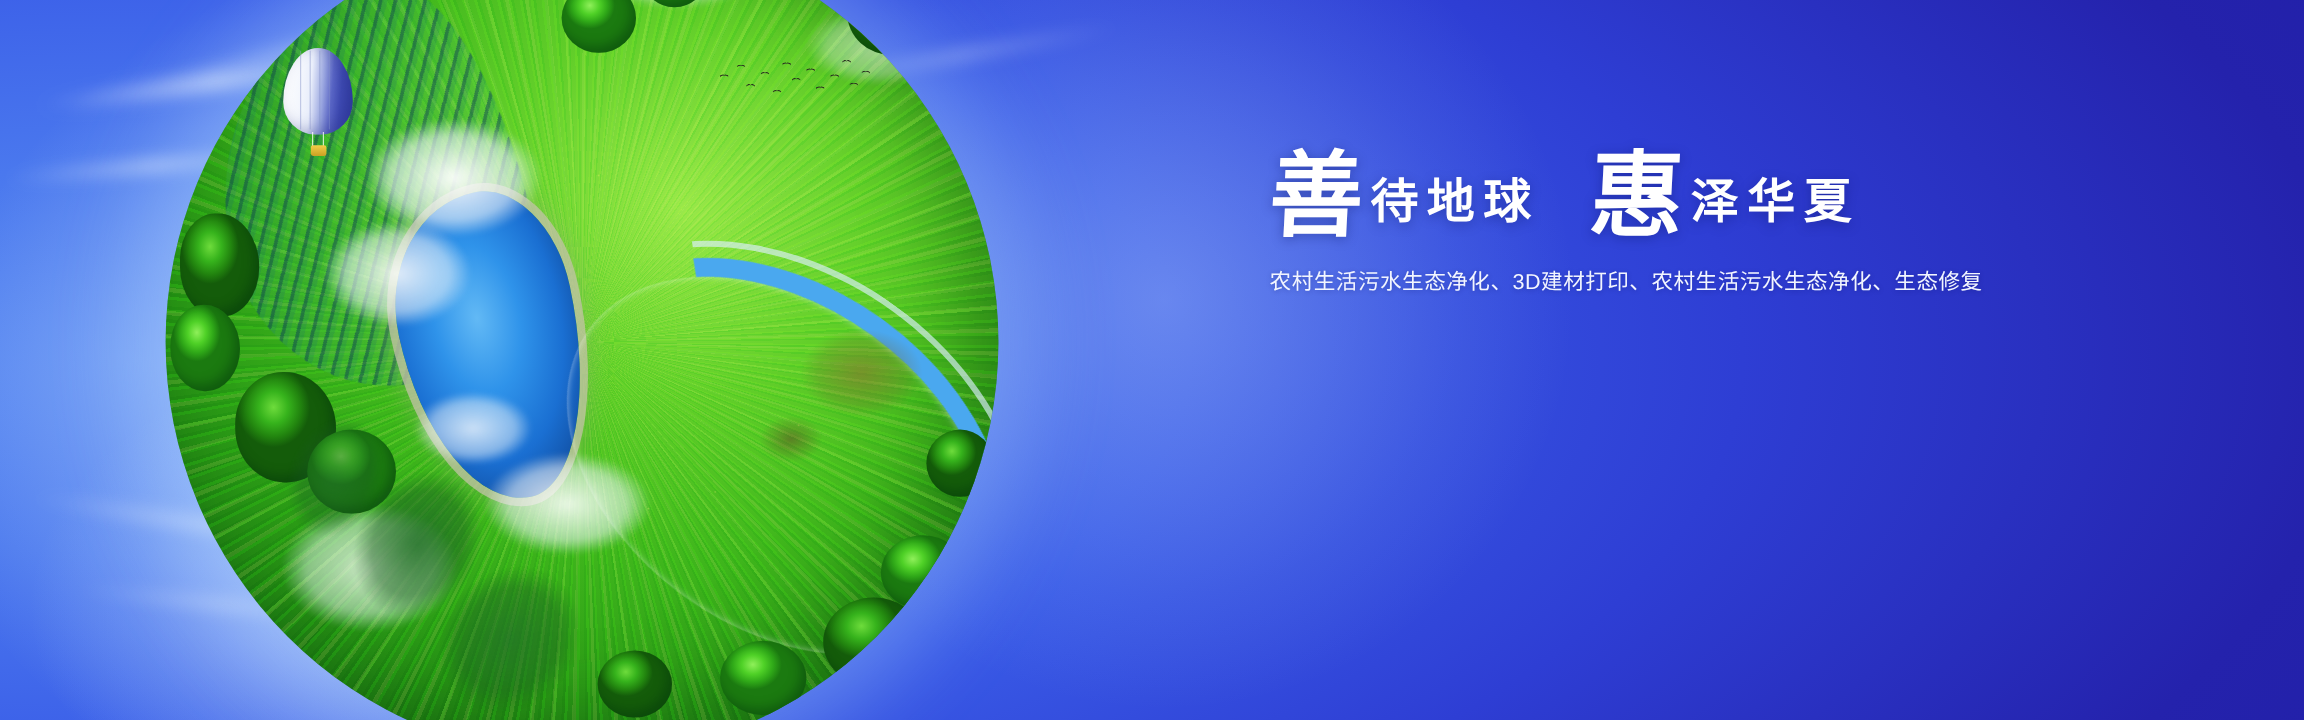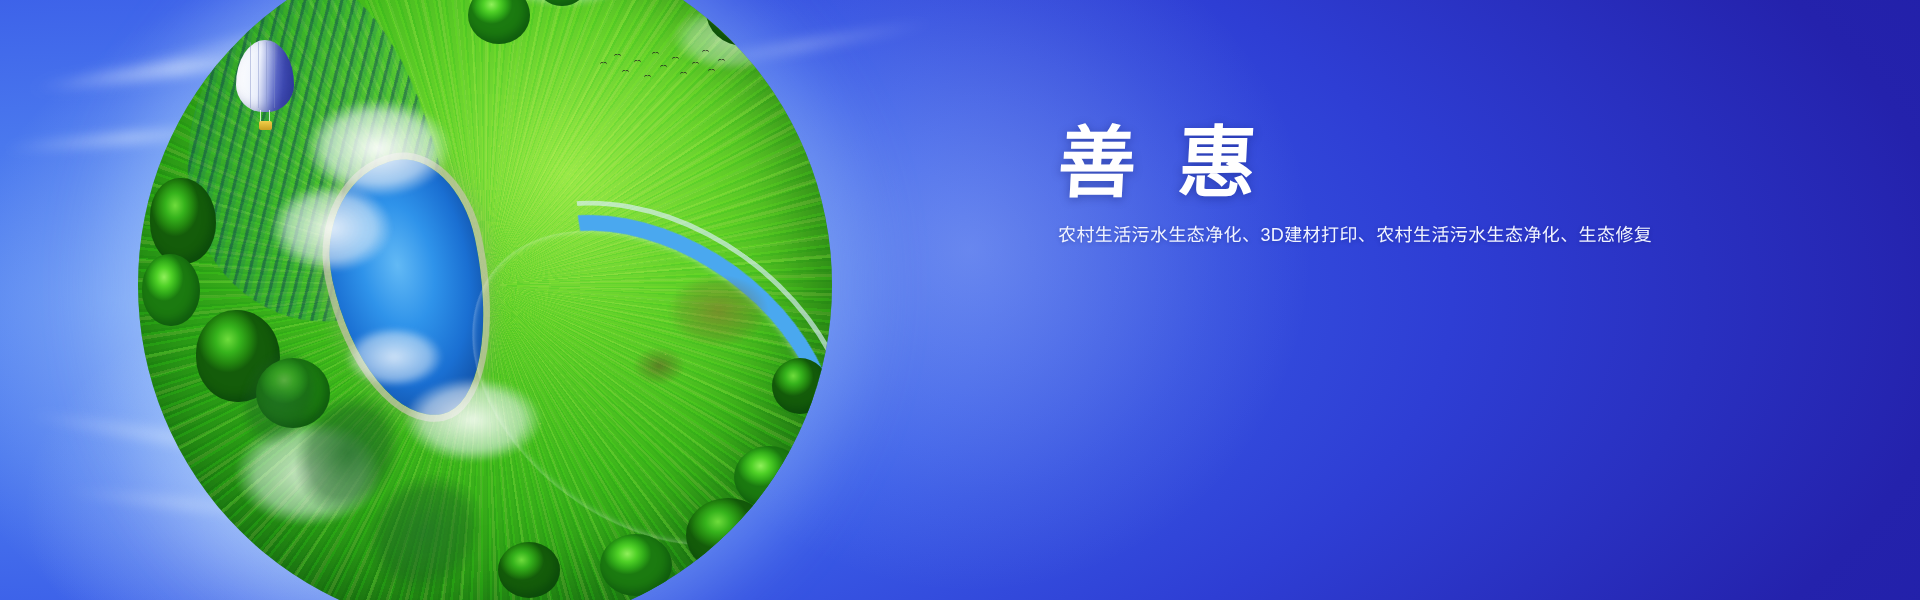--- a/index.html
+++ b/index.html
@@ -317,22 +317,24 @@
     <div class="bird" style="left:96px; top:14px;"></div>
     <div class="bird" style="left:106px;top:2px;"></div>
     <div class="bird" style="left:112px;top:21px;"></div>
     <div class="bird" style="left:122px;top:11px;"></div>
   </div>
 
   <div class="copy">
 
     <div class="headline">
       <span class="hl-big">善</span>
+      <span class="hl-sm">待地球</span>
       <span class="hl-gap"></span>
       <span class="hl-big">惠</span>
+      <span class="hl-sm">泽华夏</span>
     </div>
 
 
     <div class="desc">农村生活污水生态净化、3D建材打印、农村生活污水生态净化、生态修复</div>
 
 
   </div>
 
 </div>
 

